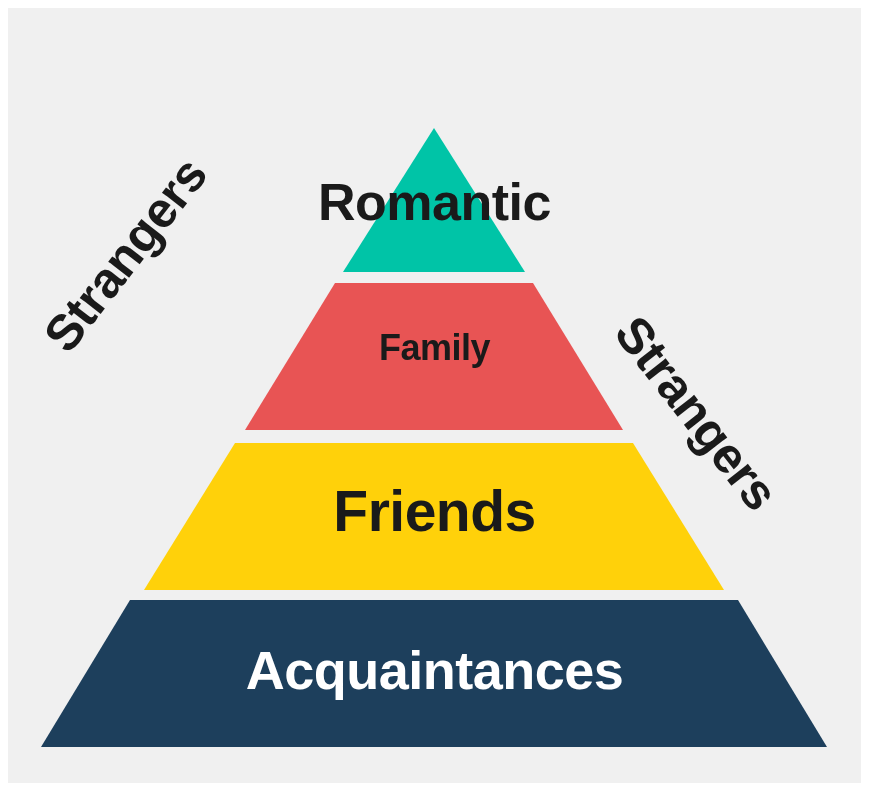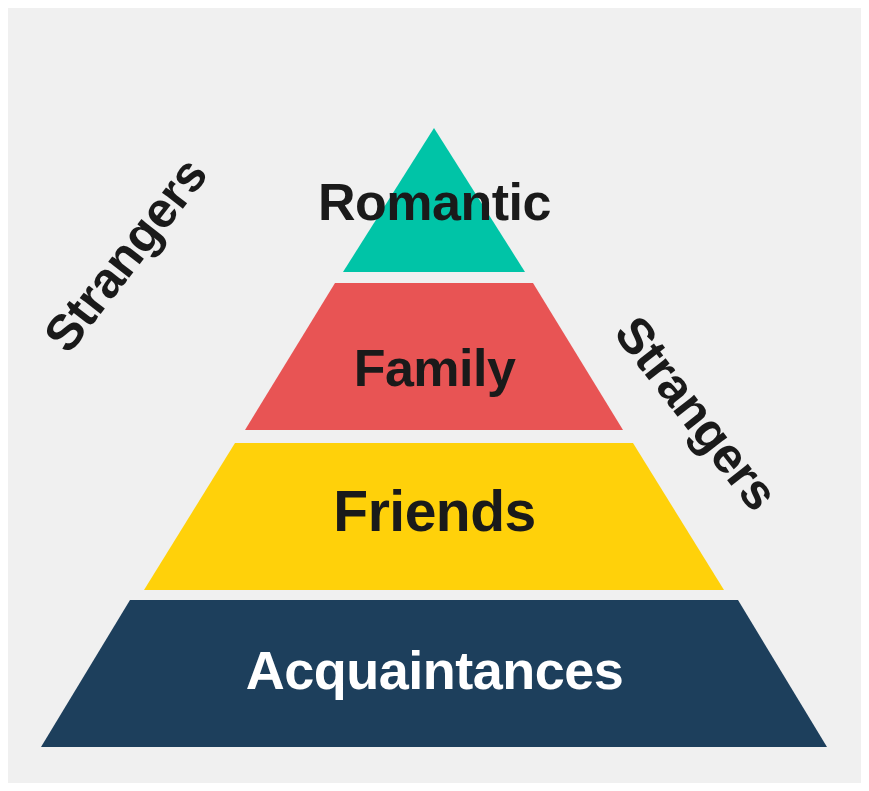--- a/index.html
+++ b/index.html
@@ -58,22 +58,22 @@
   #label-romantic {
     left: 0;
     width: 869px;
     top: 176px;
     font-size: 52px;
   }
 
   #label-family {
     left: 0;
     width: 869px;
-    top: 342px;
-    font-size: 52px;
+    top: 330px;
+    font-size: 36px;
   }
 
   #label-friends {
     left: 0;
     width: 869px;
     top: 483px;
     font-size: 57px;
   }
 
   #label-acquaintances {

